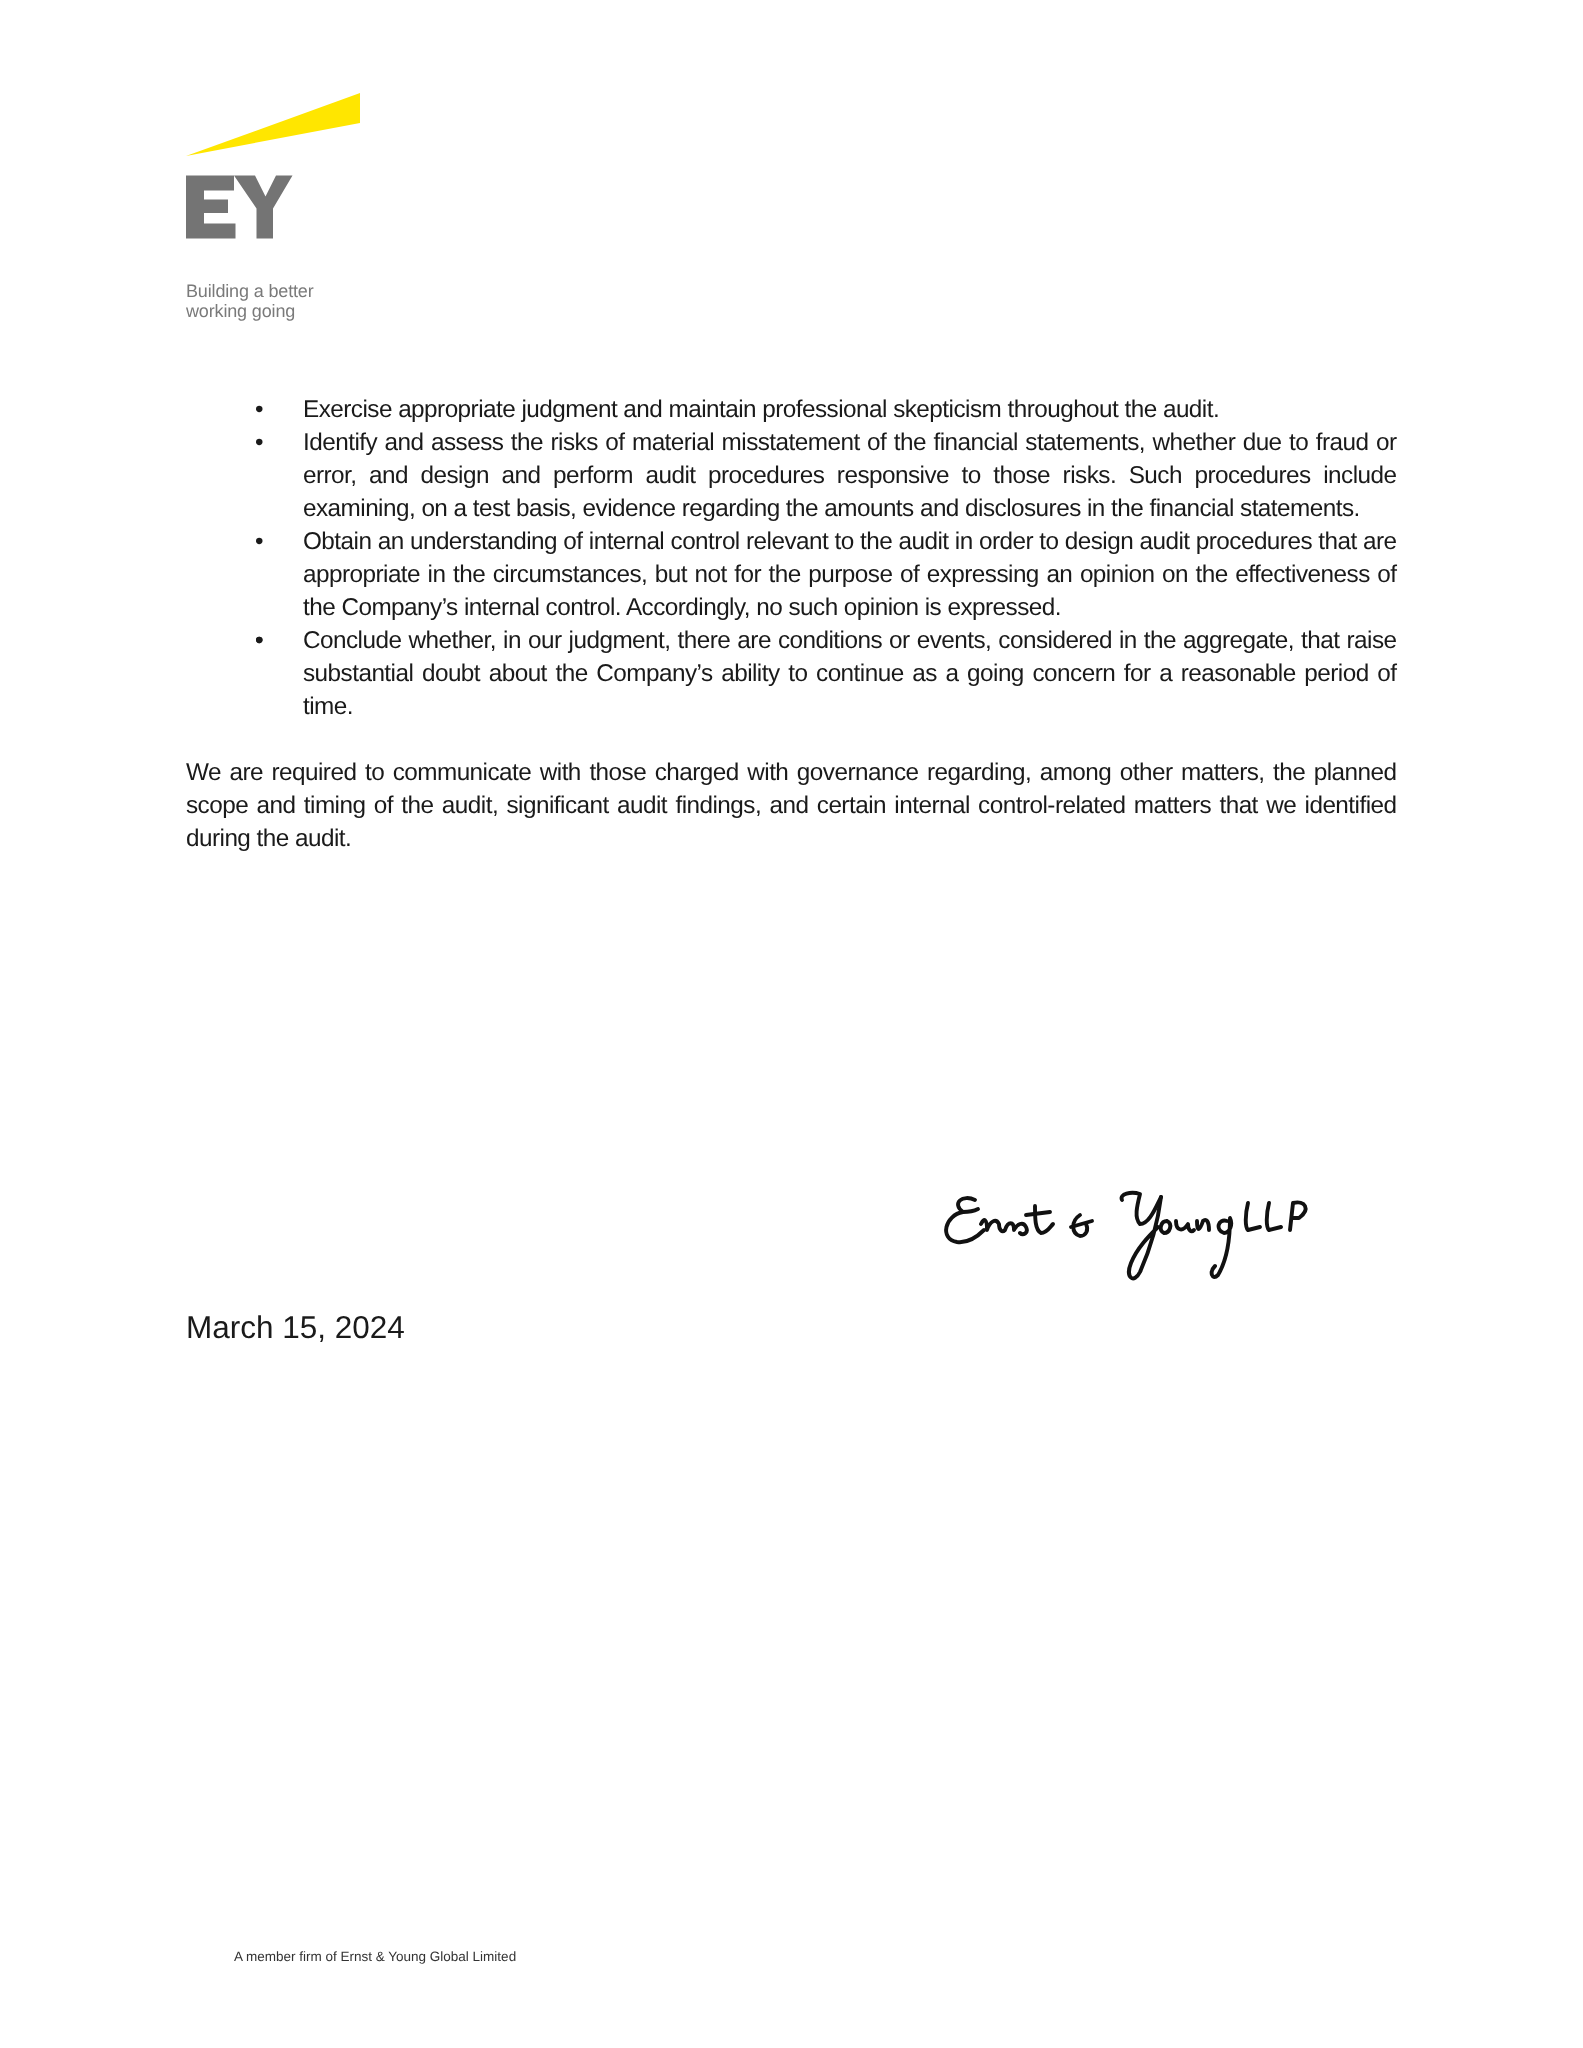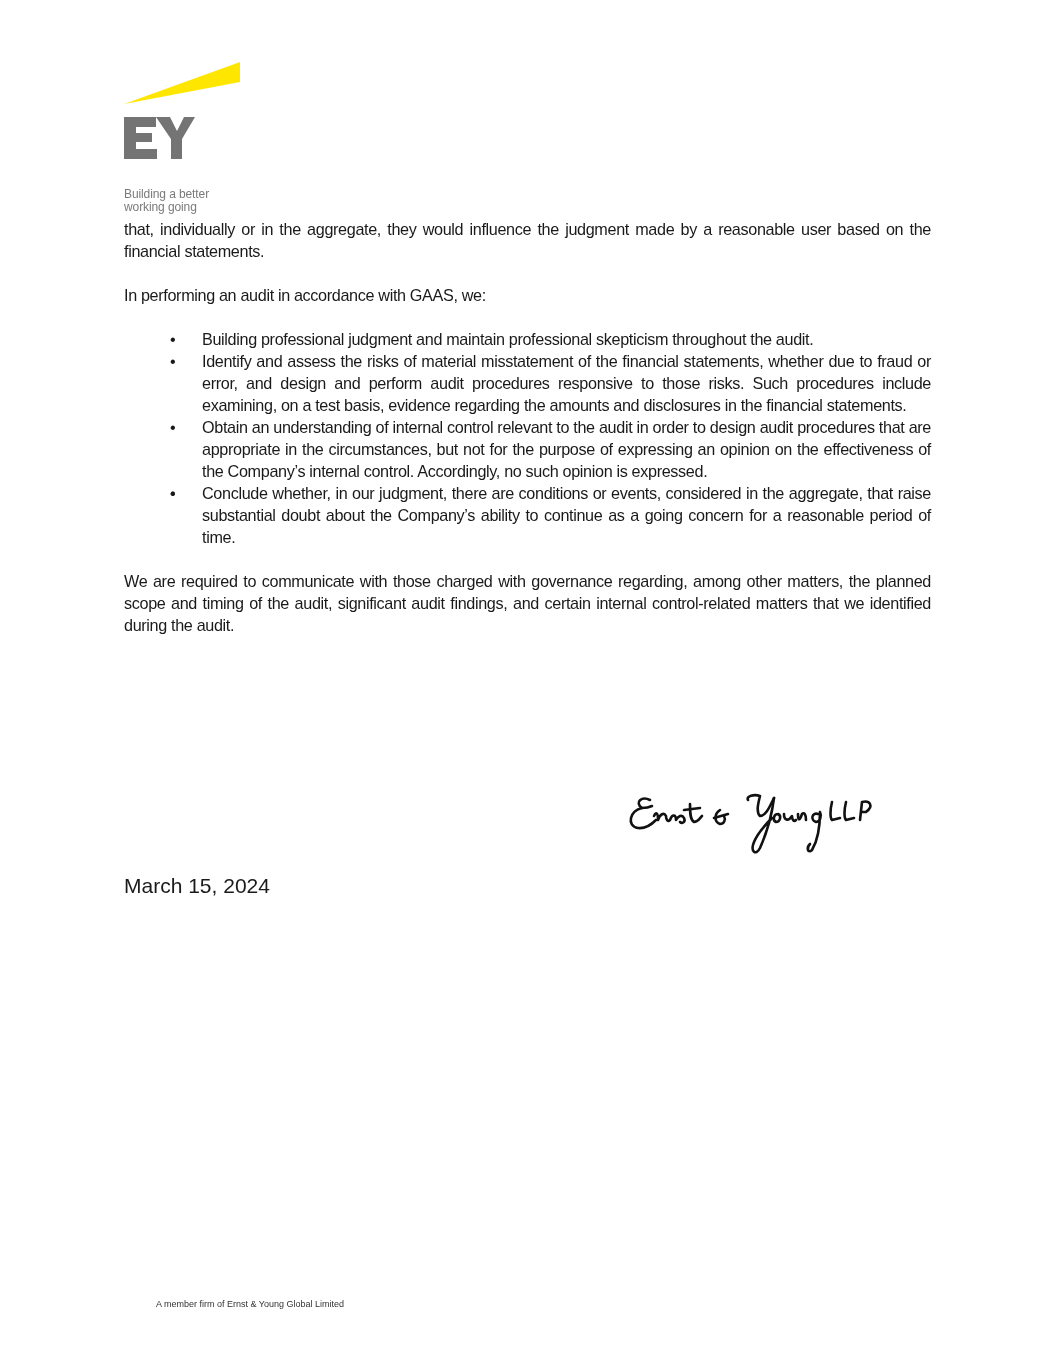--- a/index.html
+++ b/index.html
@@ -30,28 +30,26 @@
 
     <polygon points="32,57 46,57 53,71 60,57 71,57 58,79 58,99 47,99 47,79" fill="#747474"></polygon>
   </svg>
 </div>
 <div class="logo-tagline">
   <div>Building a better</div>
   <div>working going</div>
 </div>
 
 <div class="content">
-  <p>that, individually or in the aggregate, they would influence the judgment made by a reasonable user based on the financial statements.</p>
   <div class="para-gap"></div>
-  <p>In performing an audit in accordance with GAAS, we:</p>
   <div class="para-gap"></div>
   <ul>
     <li>
       <span class="bullet">•</span>
-      <span>Building professional judgment and maintain professional skepticism throughout the audit.</span>
+      <span>Exercise appropriate judgment and maintain professional skepticism throughout the audit.</span>
     </li>
     <li>
       <span class="bullet">•</span>
       <span>Identify and assess the risks of material misstatement of the financial statements, whether due to fraud or error, and design and perform audit procedures responsive to those risks. Such procedures include examining, on a test basis, evidence regarding the amounts and disclosures in the financial statements.</span>
     </li>
     <li>
       <span class="bullet">•</span>
       <span>Obtain an understanding of internal control relevant to the audit in order to design audit procedures that are appropriate in the circumstances, but not for the purpose of expressing an opinion on the effectiveness of the Company’s internal control. Accordingly, no such opinion is expressed.</span>
     </li>
     <li>

